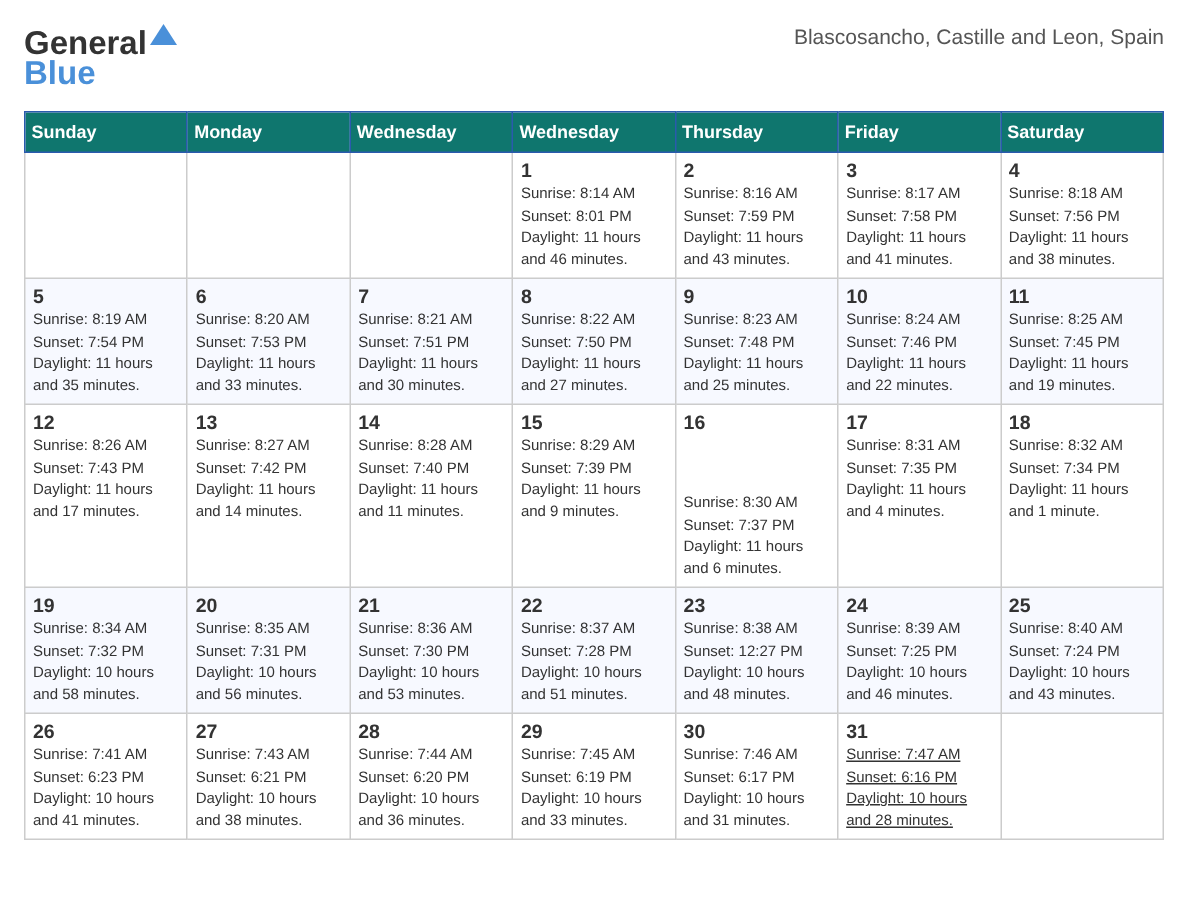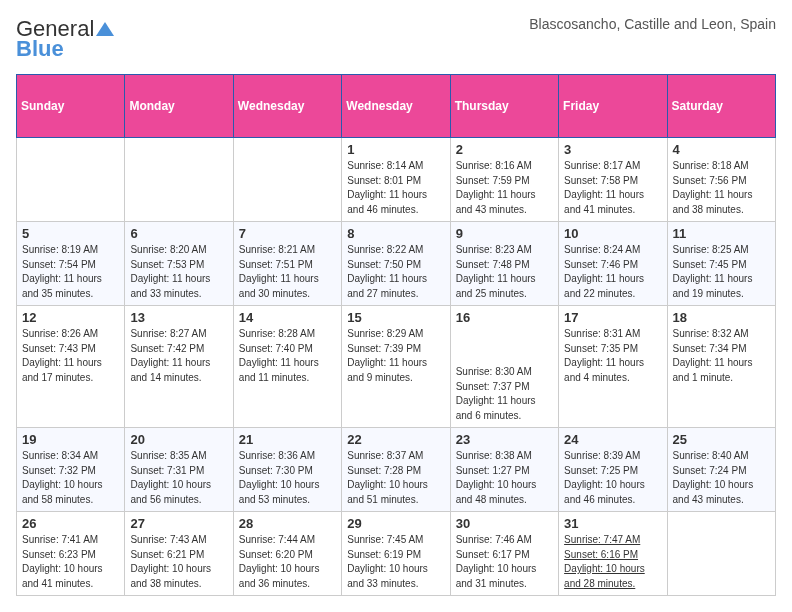--- a/index.html
+++ b/index.html
@@ -16,23 +16,23 @@
       align-items: flex-start;
       margin-bottom: 12px;
     }
     .logo {
       display: flex;
       flex-direction: column;
       align-items: flex-start;
     }
     .logo-text {
       display: flex;
-      align-items: center;
+      align-items: flex-start;
       font-size: 22px;
-      font-weight: normal;
+      font-weight: bold;
       color: #333;
     }
     .logo-general { color: #333; }
     .logo-blue { color: #4a90d9; }
     .logo-icon {
       width: 18px;
       height: 14px;
       margin-left: 2px;
       display: inline-block;
     }
@@ -46,25 +46,25 @@
     }
     .subtitle {
       font-size: 14px;
       color: #555;
     }
     .calendar {
       width: 100%;
       border-collapse: collapse;
     }
     .calendar th {
-      background-color: #ec4899;
+      background-color: #0f766e;
       color: #fff;
       font-size: 12px;
       font-weight: bold;
-      padding: 24px 4px;
+      padding: 6px 4px;
       text-align: left;
       border: 1px solid #2a5aad;
     }
     .calendar td {
       vertical-align: top;
       border: 1px solid #ccc;
       padding: 4px 5px;
       width: 108px;
       min-height: 80px;
       font-size: 10.5px;
@@ -257,21 +257,21 @@
         </td>
         <td>
           <span class="day-num">22</span>
           <div class="day-info" style="white-space: pre-line;">Sunrise: 8:37 AM
 Sunset: 7:28 PM
 Daylight: 10 hours and 51 minutes.</div>
         </td>
         <td>
           <span class="day-num">23</span>
           <div class="day-info" style="white-space: pre-line;">Sunrise: 8:38 AM
-Sunset: 1:27 PM
+Sunset: 12:27 PM
 Daylight: 10 hours and 48 minutes.</div>
         </td>
         <td>
           <span class="day-num">24</span>
           <div class="day-info" style="white-space: pre-line;">Sunrise: 8:39 AM
 Sunset: 7:25 PM
 Daylight: 10 hours and 46 minutes.</div>
         </td>
         <td>
           <span class="day-num">25</span>

